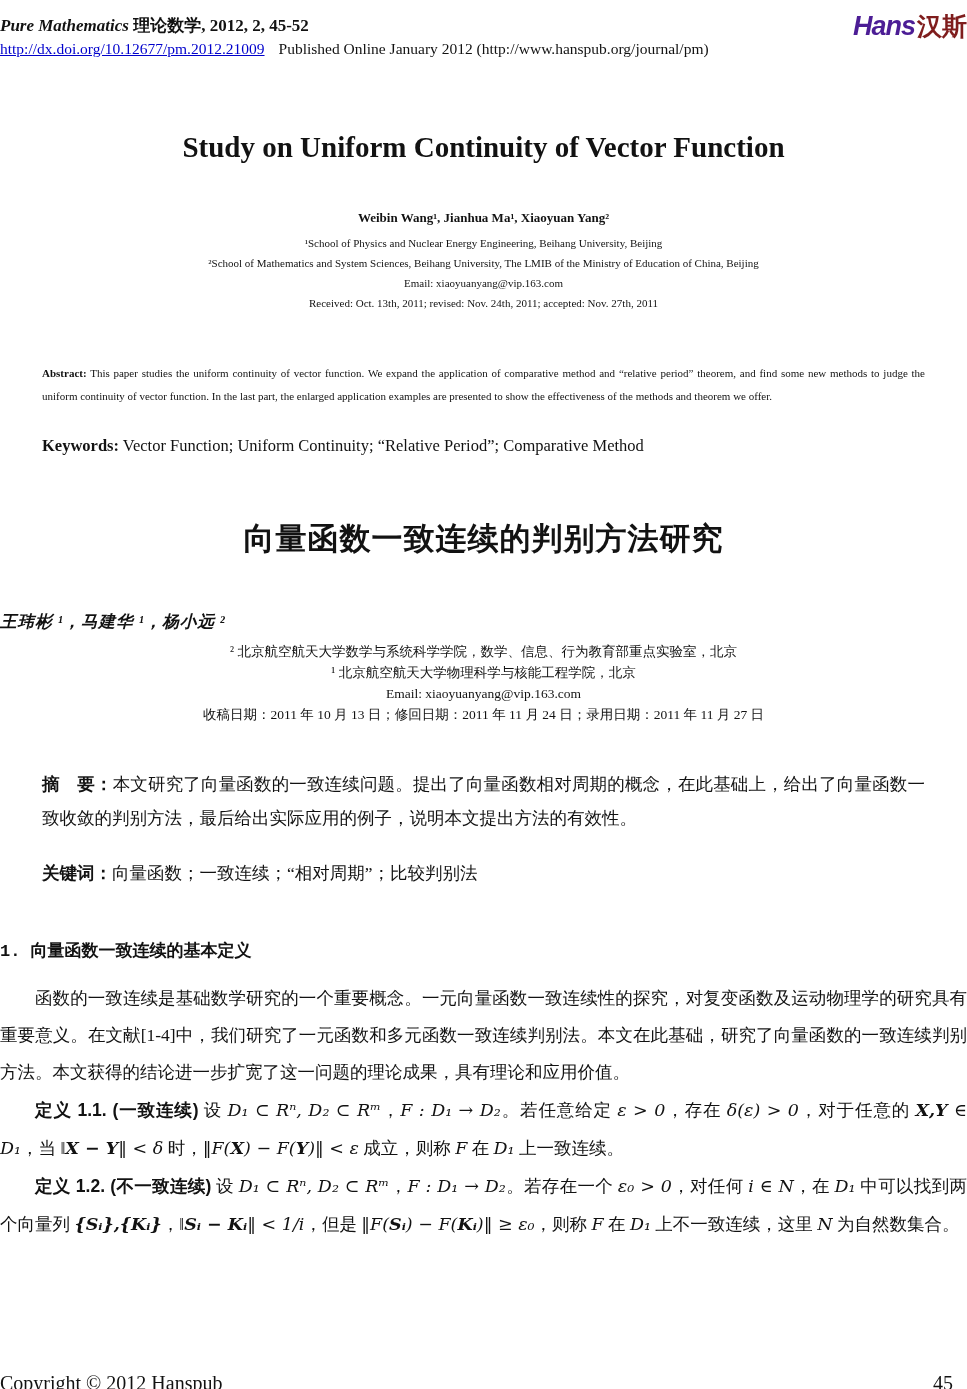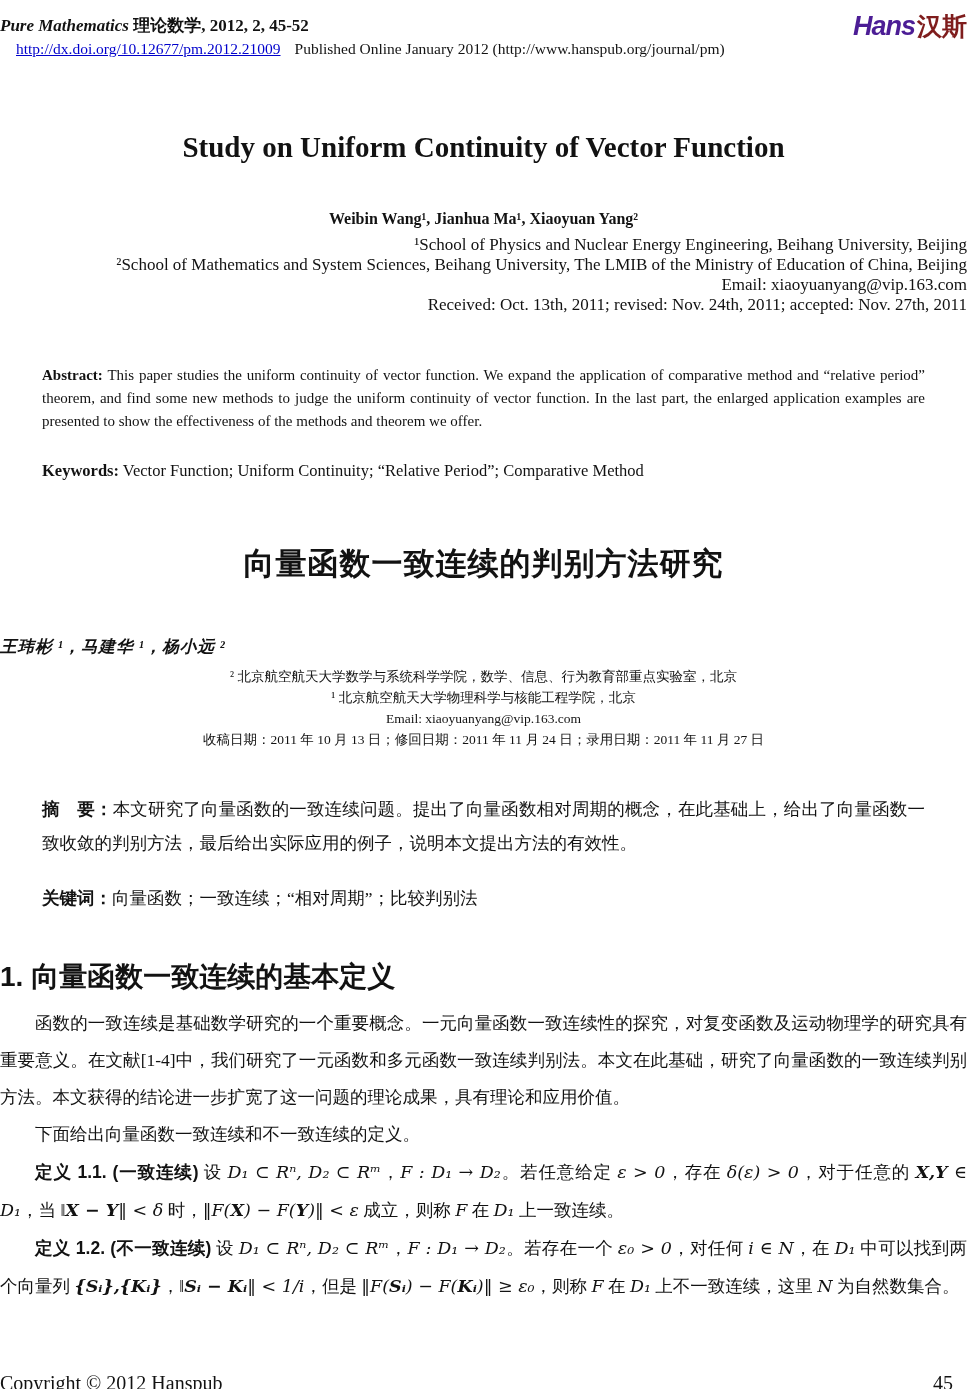--- a/index.html
+++ b/index.html
@@ -14,45 +14,45 @@
     height: 1389px;
     margin: 12px auto;
     background: #ffffff;
     overflow: hidden;
   }
   
   .hdr { position: relative; padding-top: 3px; height: 50px; }
   .hdr-line1 { font-size: 17px; font-weight: bold; line-height: 21px; }
   .bi { font-style: italic; font-weight: bold; }
   .b  { font-weight: bold; }
-  .hdr-line2 { font-size: 15.5px; line-height: 21px; margin-top: 2px; padding-left: 16px; }
+  .hdr-line2 { font-size: 15.5px; line-height: 21px; margin-top: 2px; }
   .doi {
     color: #0000cc; text-decoration: underline; cursor: pointer;
     margin-right: 14px;
   }
   .logo {
     position: absolute; top: 1px; right: 0;
     white-space: nowrap; line-height: 26px;
     font-family: "Liberation Sans", "DejaVu Sans", sans-serif;
   }
   .logo-hans { font-size: 27px; font-weight: 800; font-style: italic; letter-spacing: -1px; }
   .logo-cn   { font-size: 25px; font-weight: 800; margin-left: 2px; }
   
   .title-en {
     margin: 64px 0 0 0; text-align: center;
     font-size: 29px; font-weight: bold; line-height: 36px;
   }
   .authors-en {
     margin-top: 45px; text-align: center;
-    font-size: 16px; font-weight: bold;
+    font-size: 13px; font-weight: bold;
   }
-  .affil-block { margin-top: 7px; text-align: right; font-size: 17px; line-height: 20px; }
+  .affil-block { margin-top: 7px; text-align: center; font-size: 11px; line-height: 20px; }
   .abstract-en {
     margin: 49px 42px 0 42px; text-align: justify;
-    font-size: 15px; line-height: 23px;
+    font-size: 11px; line-height: 23px;
   }
   .keywords-en {
     margin: 26px 42px 0 42px; text-align: left;
     font-size: 16.5px; line-height: 23px;
   }
   
   .title-cn {
     margin: 62px 0 0 0; text-align: center;
     font-family: "Liberation Sans", "DejaVu Sans", sans-serif;
     font-size: 31px; font-weight: bold; line-height: 40px; letter-spacing: 1px;
@@ -70,22 +70,22 @@
     margin: 26px 42px 0 42px;
     font-size: 17.5px; line-height: 24px;
   }
   .hei {
     font-family: "Liberation Sans", "DejaVu Sans", sans-serif;
     font-weight: bold;
   }
   
   .sec-h {
     margin: 54px 0 0 0;
-    font-family: Liberation Sans, sans-serif;
-    font-size: 28px; font-weight: bold; line-height: 26px;
+    font-family: Liberation Mono, monospace;
+    font-size: 17px; font-weight: bold; line-height: 26px;
   }
   .body-p {
     margin: 0; font-size: 17.5px; line-height: 37px; text-align: justify;
   }
   .body-p.first { margin-top: 15px; }
   .indent { text-indent: 2em; }
   .def { line-height: 38px; }
   .deflabel {
     font-family: "Liberation Sans", "DejaVu Sans", sans-serif;
     font-weight: bold;
@@ -145,21 +145,20 @@
 
   <p class="abstract-cn">
     <span class="hei">摘　要：</span><span>本文研究了向量函数的一致连续问题。提出了向量函数相对周期的概念，在此基础上，给出了向量函数一致收敛的判别方法，最后给出实际应用的例子，说明本文提出方法的有效性。</span>
   </p>
   <p class="keywords-cn">
     <span class="hei">关键词：</span><span>向量函数；一致连续；“相对周期”；比较判别法</span>
   </p>
 
   <h2 class="sec-h">1. 向量函数一致连续的基本定义</h2>
   <p class="body-p indent first">函数的一致连续是基础数学研究的一个重要概念。一元向量函数一致连续性的探究，对复变函数及运动物理学的研究具有重要意义。在文献[1-4]中，我们研究了一元函数和多元函数一致连续判别法。本文在此基础，研究了向量函数的一致连续判别方法。本文获得的结论进一步扩宽了这一问题的理论成果，具有理论和应用价值。</p>
-  <p class="body-p indent">下面给出向量函数一致连续和不一致连续的定义。</p>
   <p class="body-p indent def">
     <span class="deflabel">定义 1.1. (一致连续)</span><span><span> 设 </span><span class="m">D₁ ⊂ Rⁿ, D₂ ⊂ Rᵐ</span><span>，</span><span class="m">F : D₁ → D₂</span><span>。若任意给定 </span><span class="m">ε &gt; 0</span><span>，存在 </span><span class="m">δ(ε) &gt; 0</span><span>，对于任意的 </span><span class="mb">X,Y</span><span class="m"> ∈ D₁</span><span>，当 </span><span class="up">‖</span><span class="mb">X − Y</span><span class="m">‖ &lt; δ</span><span> 时，</span><span class="m">‖F(</span><span class="mb">X</span><span class="m">) − F(</span><span class="mb">Y</span><span class="m">)‖ &lt; ε</span><span> 成立，则称 </span><span class="m">F</span><span> 在 </span><span class="m">D₁</span><span> 上一致连续。</span></span>
   </p>
   <p class="body-p indent def">
     <span class="deflabel">定义 1.2. (不一致连续)</span><span><span> 设 </span><span class="m">D₁ ⊂ Rⁿ, D₂ ⊂ Rᵐ</span><span>，</span><span class="m">F : D₁ → D₂</span><span>。若存在一个 </span><span class="m">ε₀ &gt; 0</span><span>，对任何 </span><span class="m">i ∈ N</span><span>，在 </span><span class="m">D₁</span><span> 中可以找到两个向量列 </span><span class="mb">{Sᵢ},{Kᵢ}</span><span>，</span><span class="up">‖</span><span class="mb">Sᵢ − Kᵢ</span><span class="m">‖ &lt; 1/i</span><span>，但是 </span><span class="m">‖F(</span><span class="mb">Sᵢ</span><span class="m">) − F(</span><span class="mb">Kᵢ</span><span class="m">)‖ ≥ ε₀</span><span>，则称 </span><span class="m">F</span><span> 在 </span><span class="m">D₁</span><span> 上不一致连续，这里 </span><span class="m">N</span><span> 为自然数集合。</span></span>
   </p>
 
   <div class="foot">
     <span>Copyright © 2012 Hanspub</span>
     <span>45</span>

